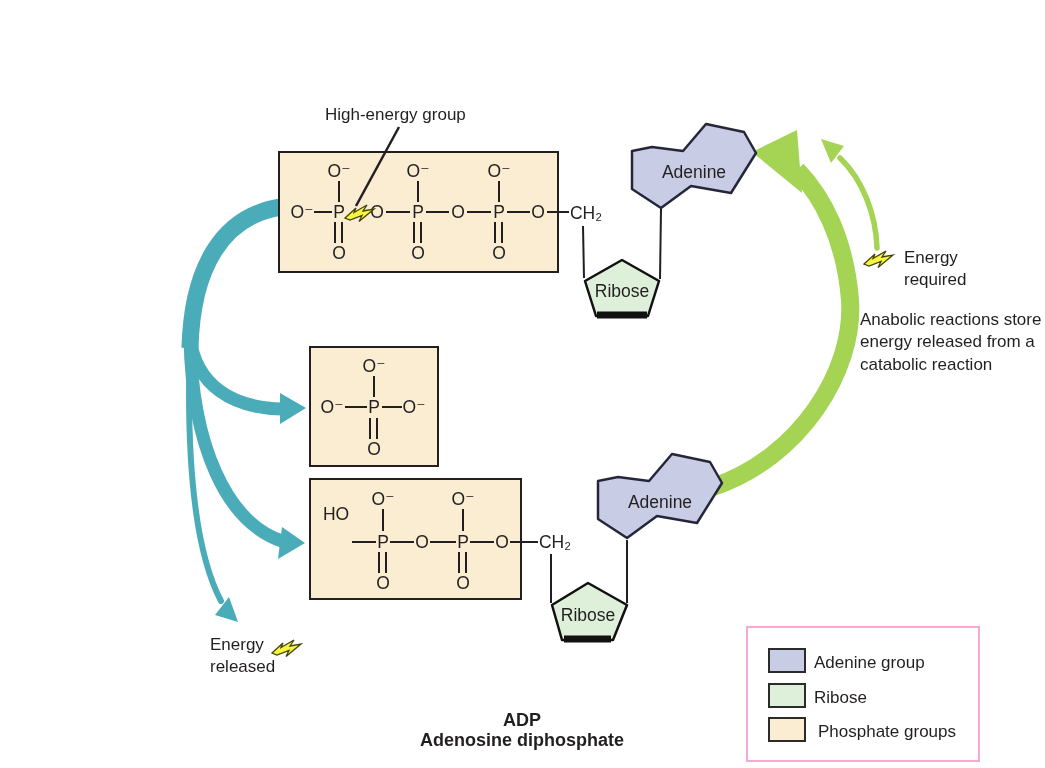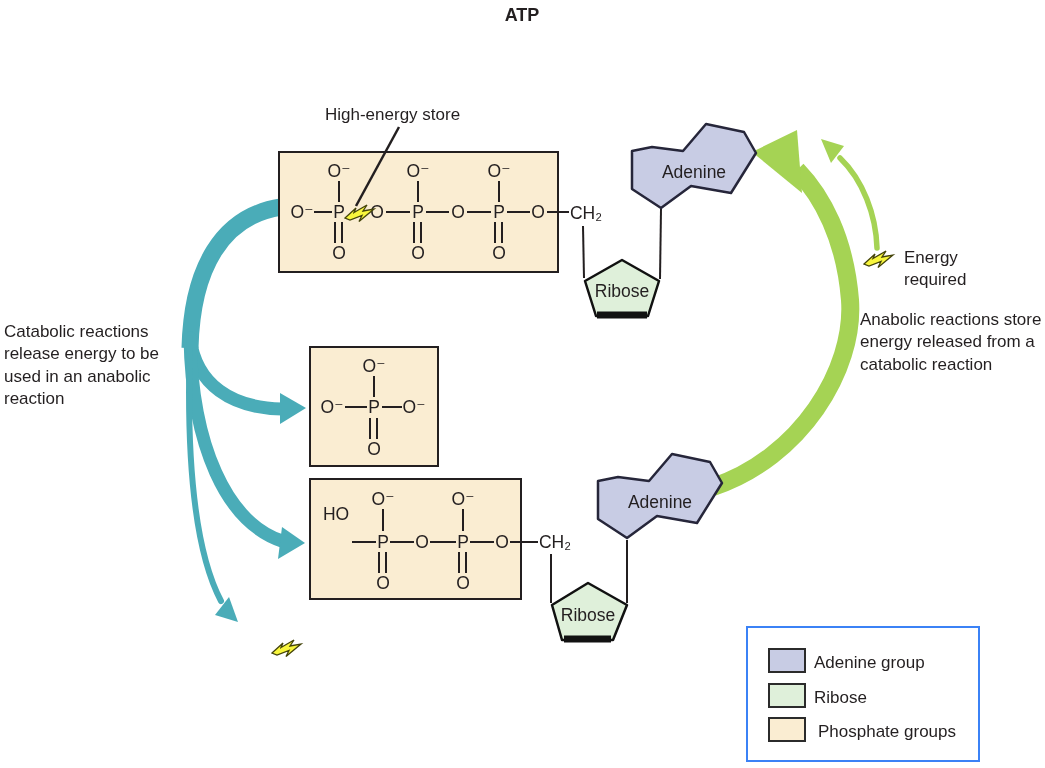--- a/index.html
+++ b/index.html
@@ -7,21 +7,21 @@
          font-family:"Liberation Sans","DejaVu Sans",sans-serif;color:#231f20;}
   .layer{position:absolute;left:0;top:0;}
   .txt{position:absolute;font-size:17px;line-height:1.32;color:#231f20;}
   .b{font-weight:bold;}
   .center{text-align:center;}
   .pbox{position:absolute;background:#FAEDD2;border:2px solid #231f20;box-sizing:border-box;z-index:2;}
   .atom{position:absolute;transform:translate(-50%,-50%);font-size:17.5px;white-space:nowrap;z-index:2;}
   .hb{position:absolute;height:2px;background:#231f20;z-index:2;}
   .vb{position:absolute;width:2px;background:#231f20;z-index:2;}
   .shape-label{position:absolute;transform:translate(-50%,-50%);font-size:17.5px;z-index:4;white-space:nowrap;}
-  .legend{position:absolute;left:746px;top:626px;width:234px;height:136px;border:2px solid #3b82f6;
+  .legend{position:absolute;left:746px;top:626px;width:234px;height:136px;border:2px solid #f9a8d4;
           box-sizing:border-box;background:#fff;z-index:2;}
   .sw{position:absolute;width:38px;height:25px;border:2px solid #2b2b2b;box-sizing:border-box;}
   svg{display:block;}
 </style>
 </head>
 <body>
 
 <div class="stage">
 
   <svg class="layer" width="1045" height="768" style="z-index:1">
@@ -34,27 +34,30 @@
     <path d="M 190 338 C 186 455, 194 550, 221 601" fill="none" stroke="#4AACB8" stroke-width="6" stroke-linecap="round" style="stroke: rgb(74, 172, 184);"></path>
     <polygon points="238,622 215,615 229,597" fill="#4AACB8" style="fill: rgb(74, 172, 184);"></polygon>
 
     <path d="M 713 487 C 800 458, 855 370, 850 300 C 845 238, 822 196, 797 170" fill="none" stroke="#A5D354" stroke-width="18" style="stroke: rgb(165, 211, 84);"></path>
     <polygon points="752,152 797,130 802,193" fill="#A5D354" style="fill: rgb(165, 211, 84);"></polygon>
     <path d="M 877 248 C 876 215, 863 180, 840 158" fill="none" stroke="#A5D354" stroke-width="5.5" stroke-linecap="round" style="stroke: rgb(165, 211, 84);"></path>
     <polygon points="821,139 844,146 831,163" fill="#A5D354" style="fill: rgb(165, 211, 84);"></polygon>
   </svg>
 
   <div class="txt b center" style="left:272px;top:6px;width:500px;font-size:18px;line-height:19px">
-    <div>ATP</div>
+  </div>
+  <div class="txt b center" style="left:272px;top:710px;width:500px;font-size:18px;line-height:20px">
+    <div>ADP</div>
+    <div>Adenosine diphosphate</div>
   </div>
 
-  <div class="txt" style="left:325px;top:104px">High-energy store</div>
-  <div class="txt" style="left:4px;top:321px;width:178px">Catabolic reactions release energy to be used in an anabolic reaction</div>
+  <div class="txt" style="left:325px;top:104px">High-energy group</div>
   <div class="txt" style="left:860px;top:309px;width:186px">Anabolic reactions store energy released from a catabolic reaction</div>
   <div class="txt" style="left:904px;top:247px;width:80px">Energy required</div>
+  <div class="txt" style="left:210px;top:634px;width:80px">Energy released</div>
 
   <div class="pbox" style="left: 278px; top: 151px; width: 281px; height: 122px; background: rgb(250, 237, 210);"></div>
   <span class="atom" style="left:302px;top:212px">O⁻</span>
   <span class="atom" style="left:339px;top:212px">P</span>
   <span class="atom" style="left:377px;top:212px">O</span>
   <span class="atom" style="left:418px;top:212px">P</span>
   <span class="atom" style="left:458px;top:212px">O</span>
   <span class="atom" style="left:499px;top:212px">P</span>
   <span class="atom" style="left:538px;top:212px">O</span>
   <span class="atom" style="left:586px;top:213px">CH₂</span>

